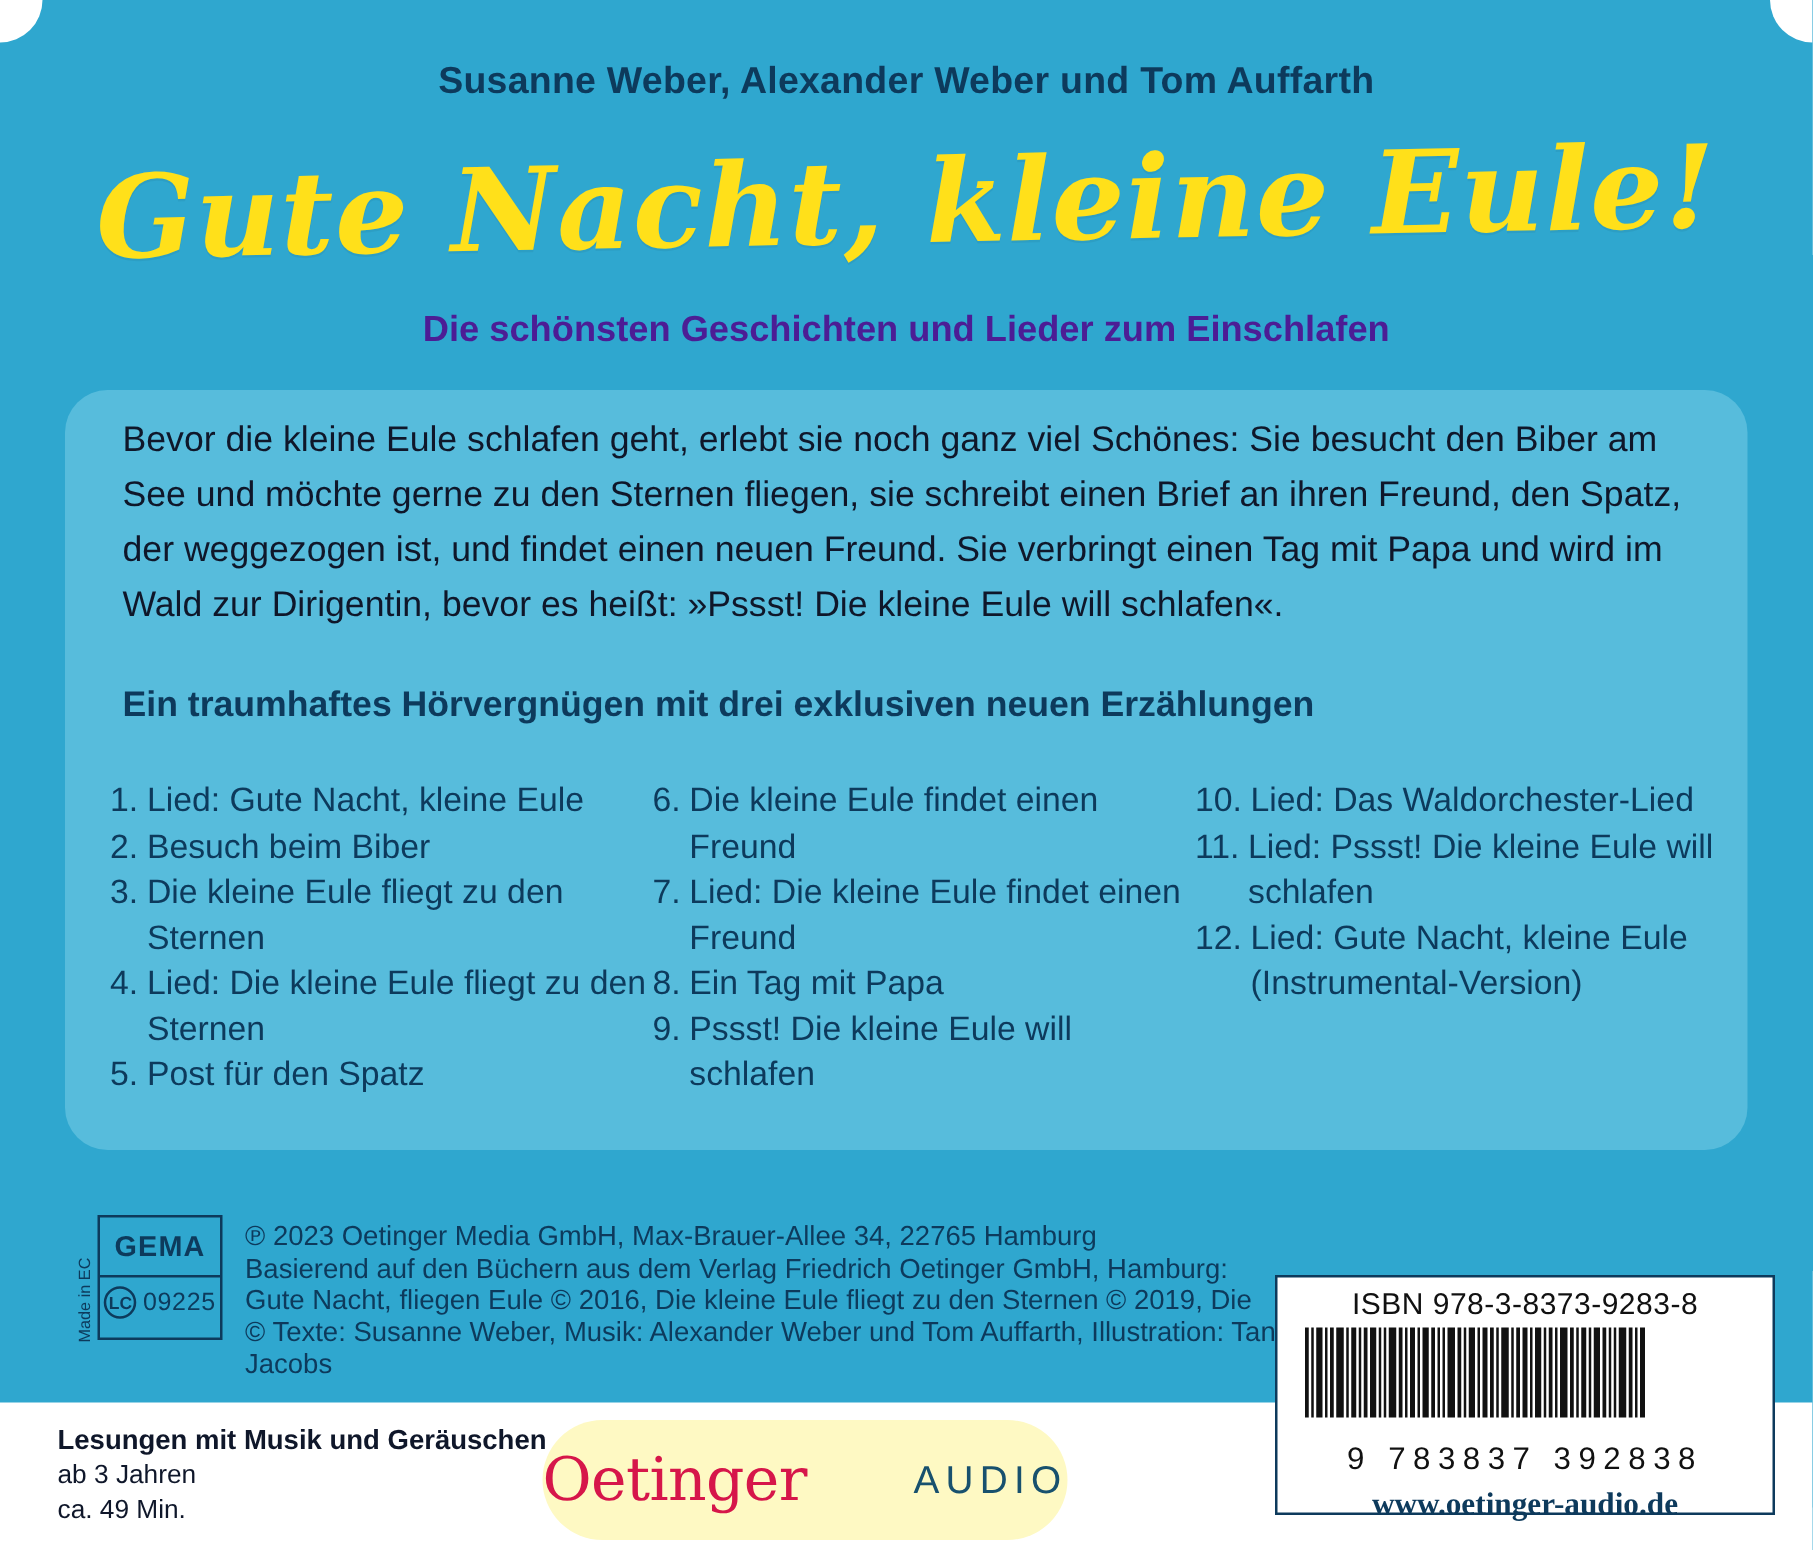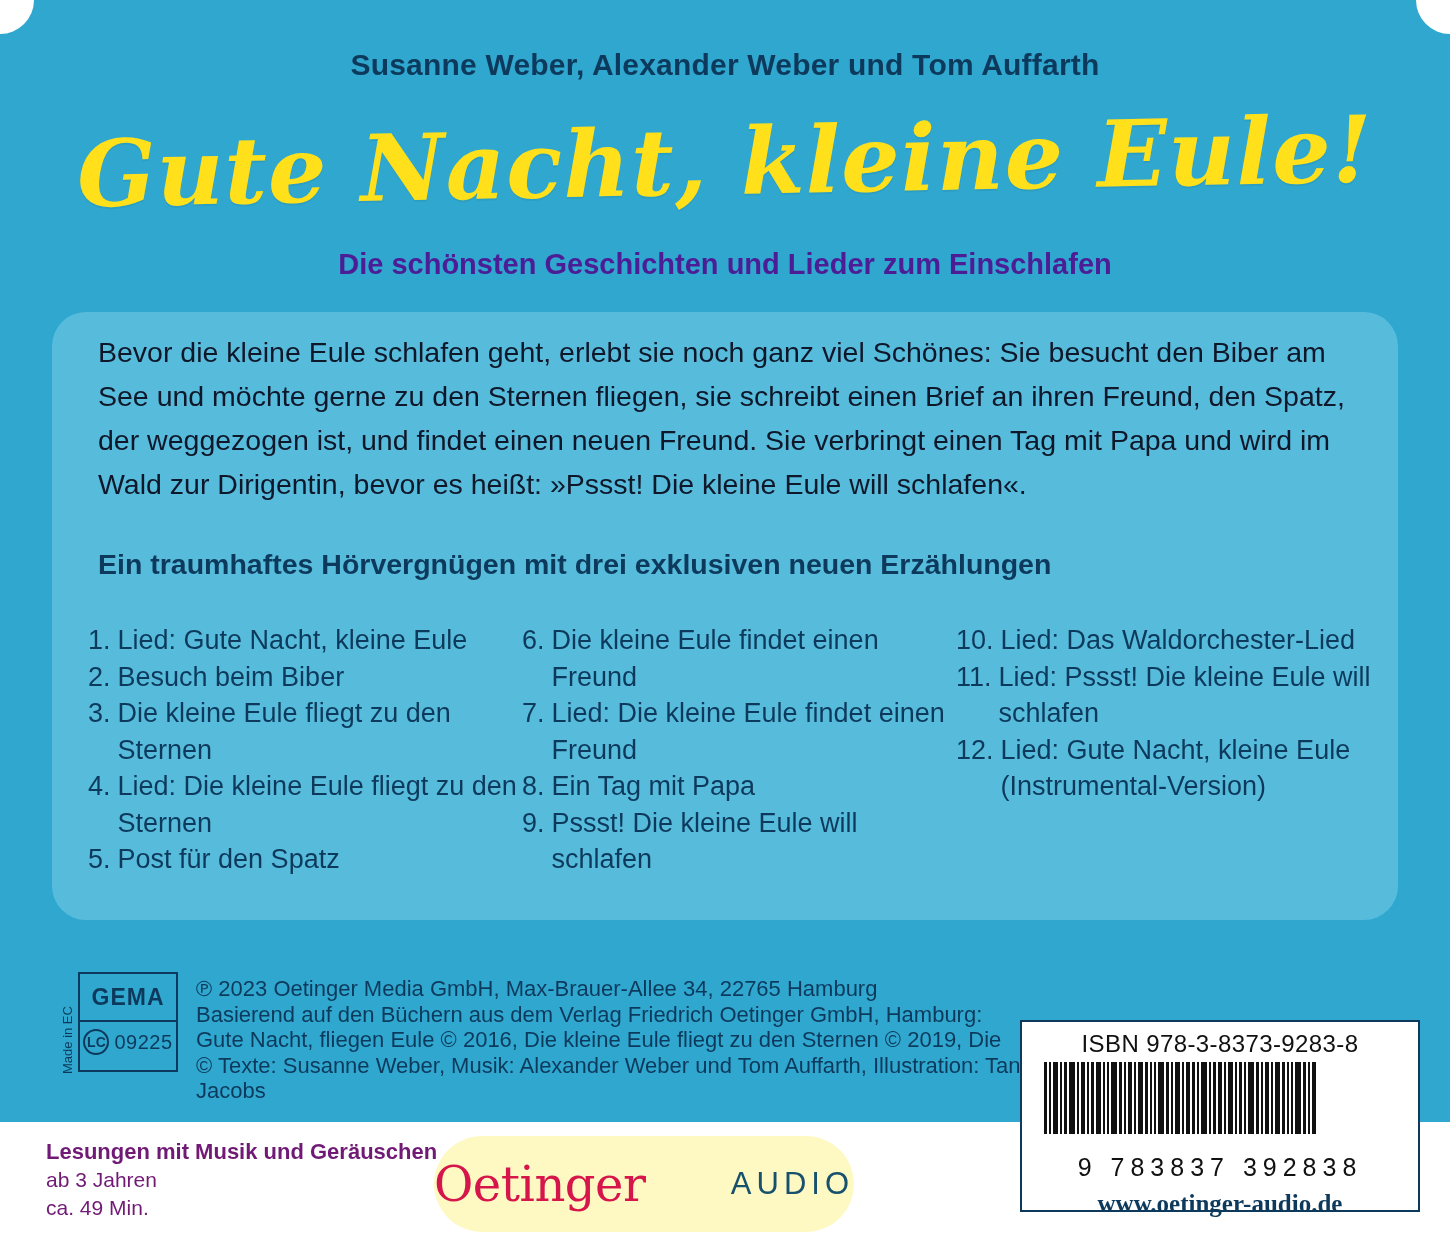--- a/index.html
+++ b/index.html
@@ -243,21 +243,21 @@
     height: 118px;
     background: #ffffff;
     z-index: 30;
   }
   .bottom-info {
     position: absolute;
     left: 46px;
     bottom: 18px;
     font-size: 21px;
     line-height: 28px;
-    color: #701a75;
+    color: #0f172a;
     z-index: 32;
   }
   .bottom-info .line1 { font-weight: bold; font-size: 22px; }
 
   
   .logo-pill {
     position: absolute;
     left: 434px;
     bottom: 8px;
     width: 420px;

